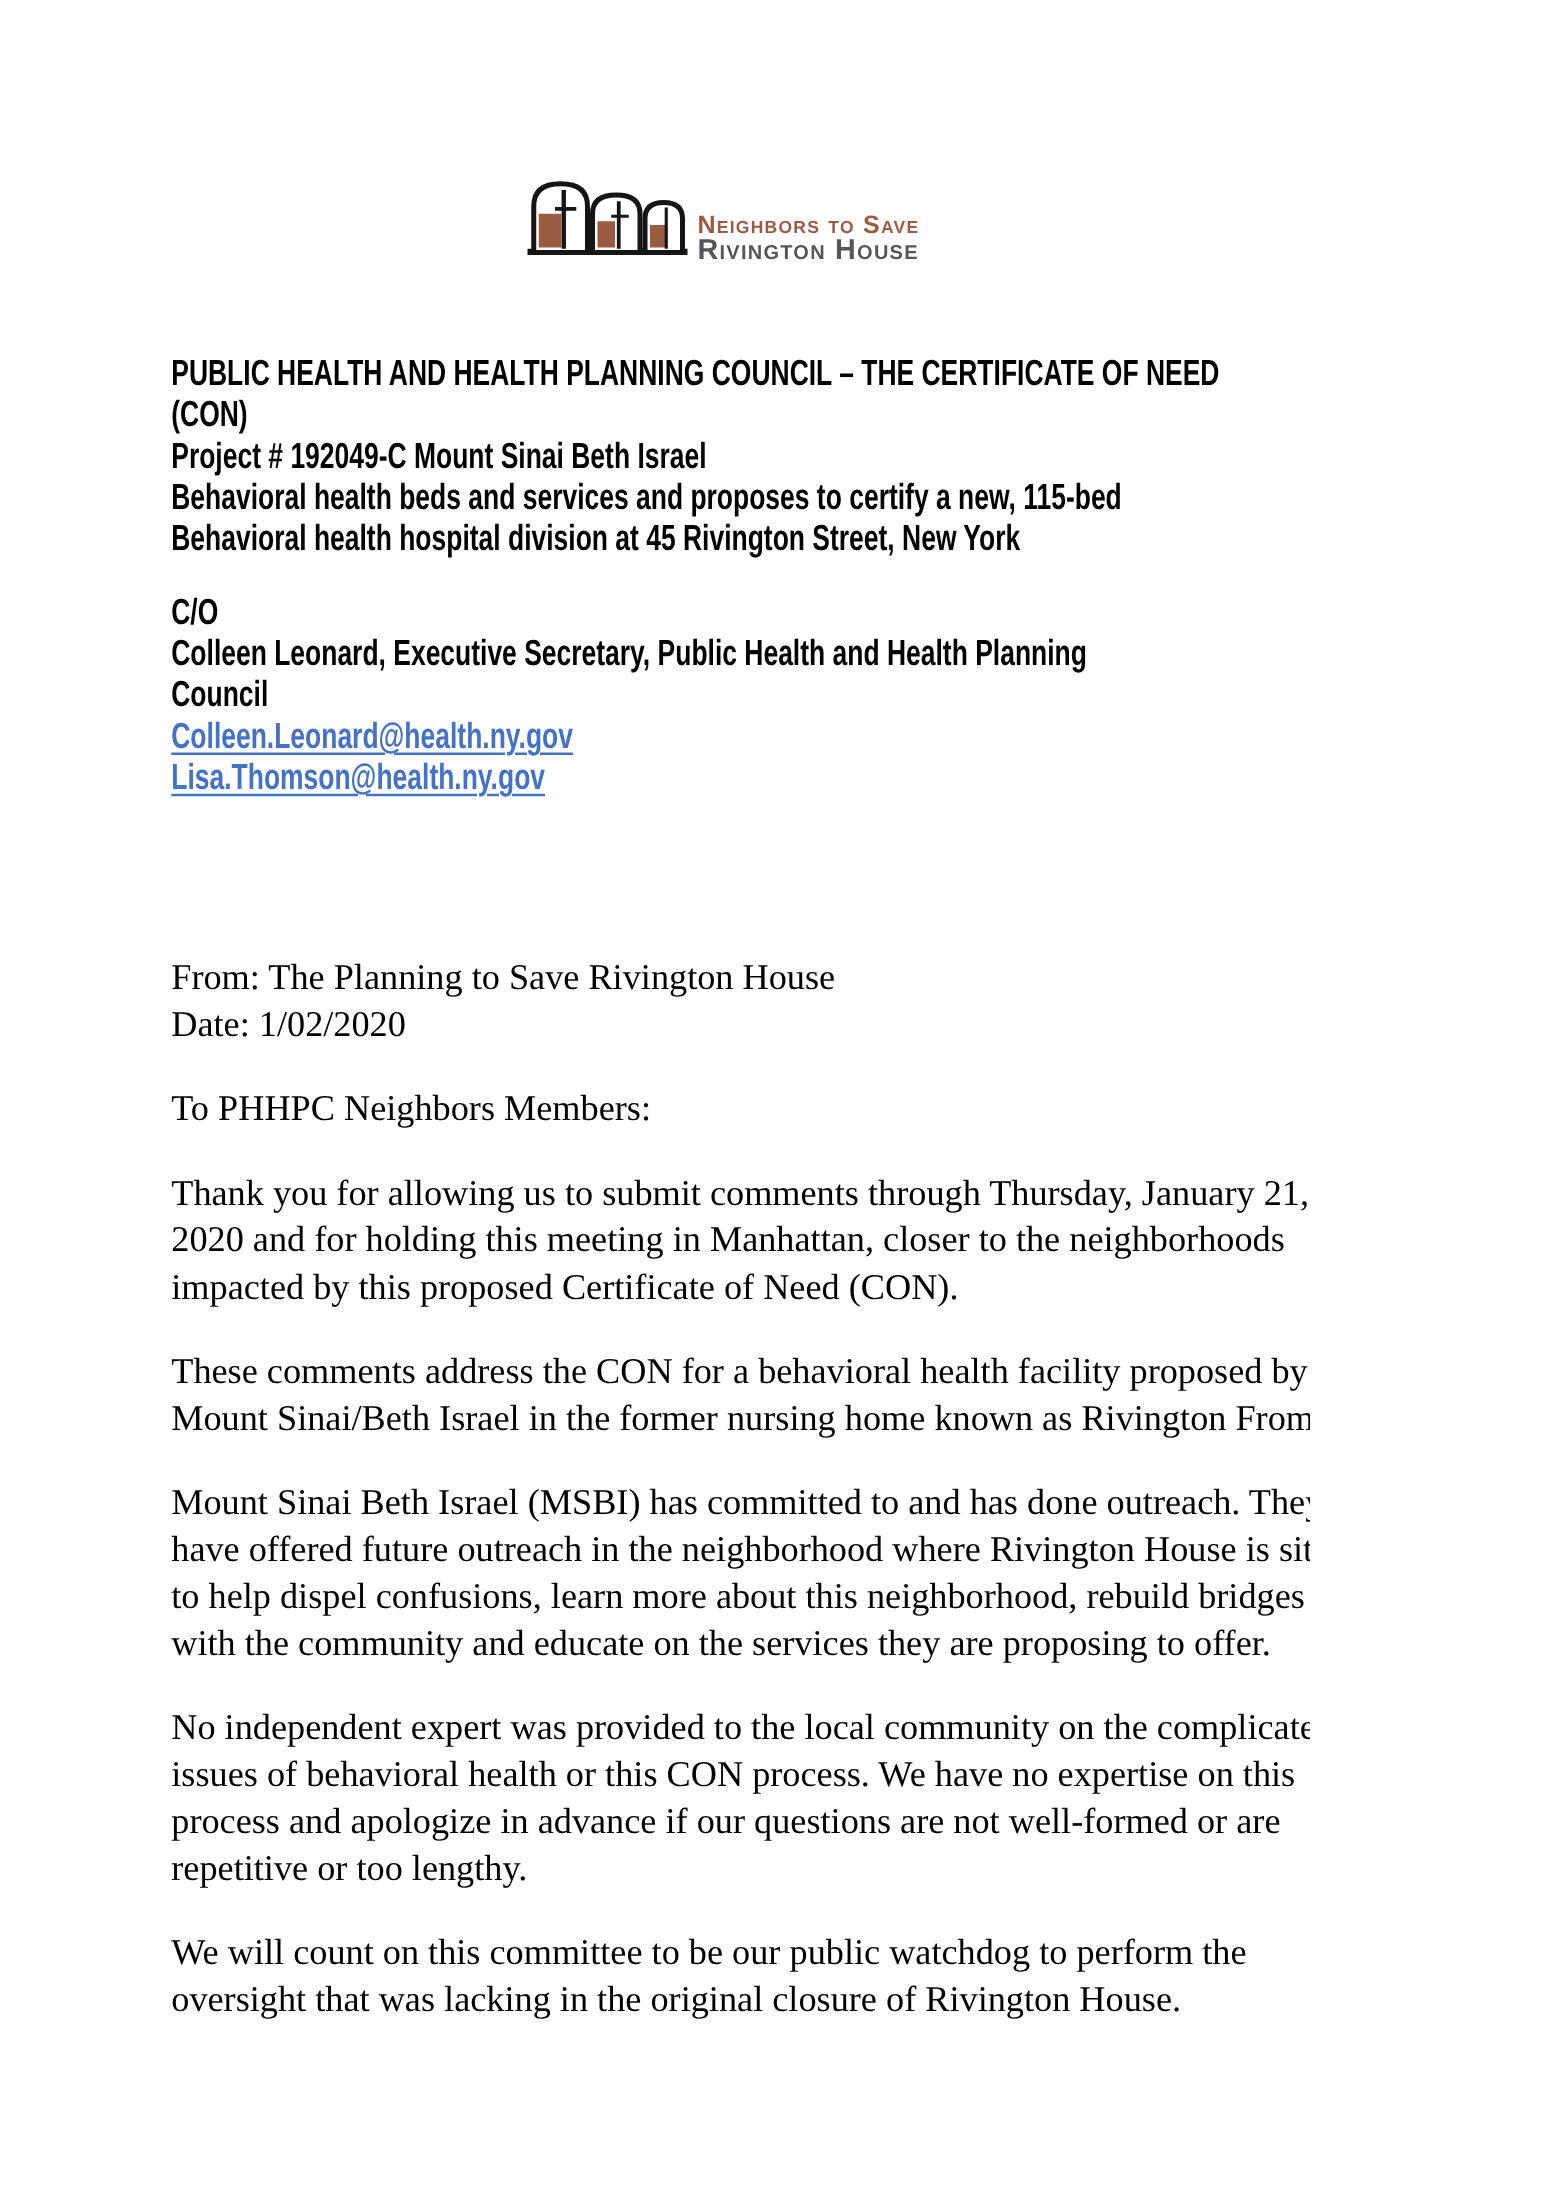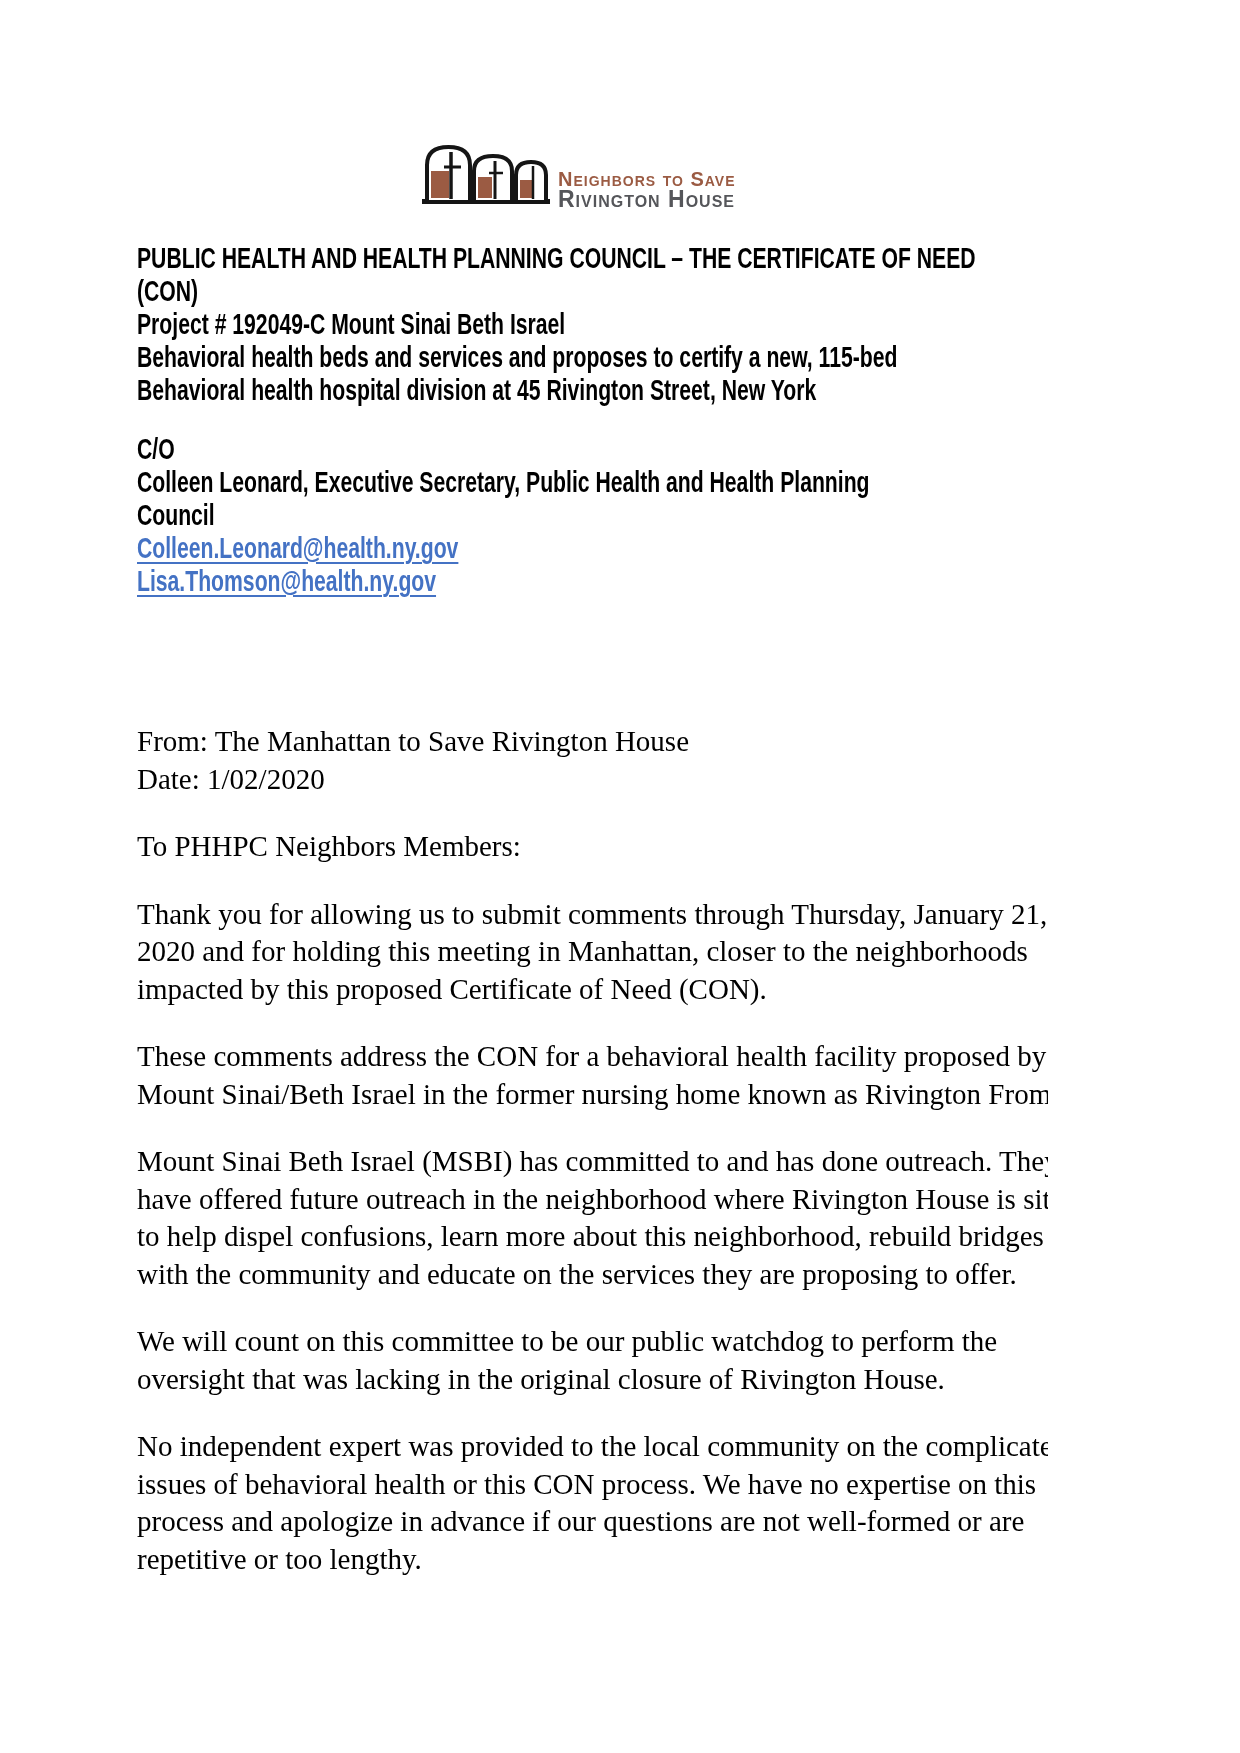--- a/index.html
+++ b/index.html
@@ -53,21 +53,21 @@
     font-weight:bold;
     font-size:29px;
     line-height:33px;
     color:var(--ink);
   }
   .sans-line{
     white-space:nowrap;
     transform:scaleX(0.73);
     transform-origin:0 50%;
   }
-  .heading-block{margin-top:28px;}
+  .heading-block{margin-top:68px;}
   .co-block{margin-top:26px;}
   .email-line{white-space:nowrap;transform:scaleX(0.73);transform-origin:0 50%;}
   .email-link{
     color:var(--accent-link);
     text-decoration:underline;
     text-decoration-thickness:2px;
     text-underline-offset:4px;
   }
   
   .letter{
@@ -123,25 +123,25 @@
       <div class="sans-line">C/O</div>
       <div class="sans-line">Colleen Leonard, Executive Secretary, Public Health and Health Planning</div>
       <div class="sans-line">Council</div>
       <div class="email-line"><a href="#" class="email-link">Colleen.Leonard@health.ny.gov</a></div>
       <div class="email-line"><a href="#" class="email-link">Lisa.Thomson@health.ny.gov</a></div>
     </div>
 
     
     <div class="letter">
       <div class="fromdate">
-        <div>From: The Manhattan to Save Rivington House</div>
+        <div>From: The Planning to Save Rivington House</div>
         <div>Date: 1/02/2020</div>
       </div>
       <p style="margin-top:30px;">To PHHPC Neighbors Members:</p>
       <p>Thank you for allowing us to submit comments through Thursday, January 21, 2020 and for holding this meeting in Manhattan, closer to the neighborhoods impacted by this proposed Certificate of Need (CON).</p>
       <p>These comments address the CON for a behavioral health facility proposed by Mount Sinai/Beth Israel in the former nursing home known as Rivington From.</p>
       <p>Mount Sinai Beth Israel (MSBI) has committed to and has done outreach. They have offered future outreach in the neighborhood where Rivington House is sited to help dispel confusions, learn more about this neighborhood, rebuild bridges with the community and educate on the services they are proposing to offer.</p>
+      <p>No independent expert was provided to the local community on the complicated issues of behavioral health or this CON process. We have no expertise on this process and apologize in advance if our questions are not well-formed or are repetitive or too lengthy.</p>
       <p>We will count on this committee to be our public watchdog to perform the oversight that was lacking in the original closure of Rivington House.</p>
-      <p>No independent expert was provided to the local community on the complicated issues of behavioral health or this CON process. We have no expertise on this process and apologize in advance if our questions are not well-formed or are repetitive or too lengthy.</p>
     </div>
 
   </div>
 </div>
 
 </body></html>

